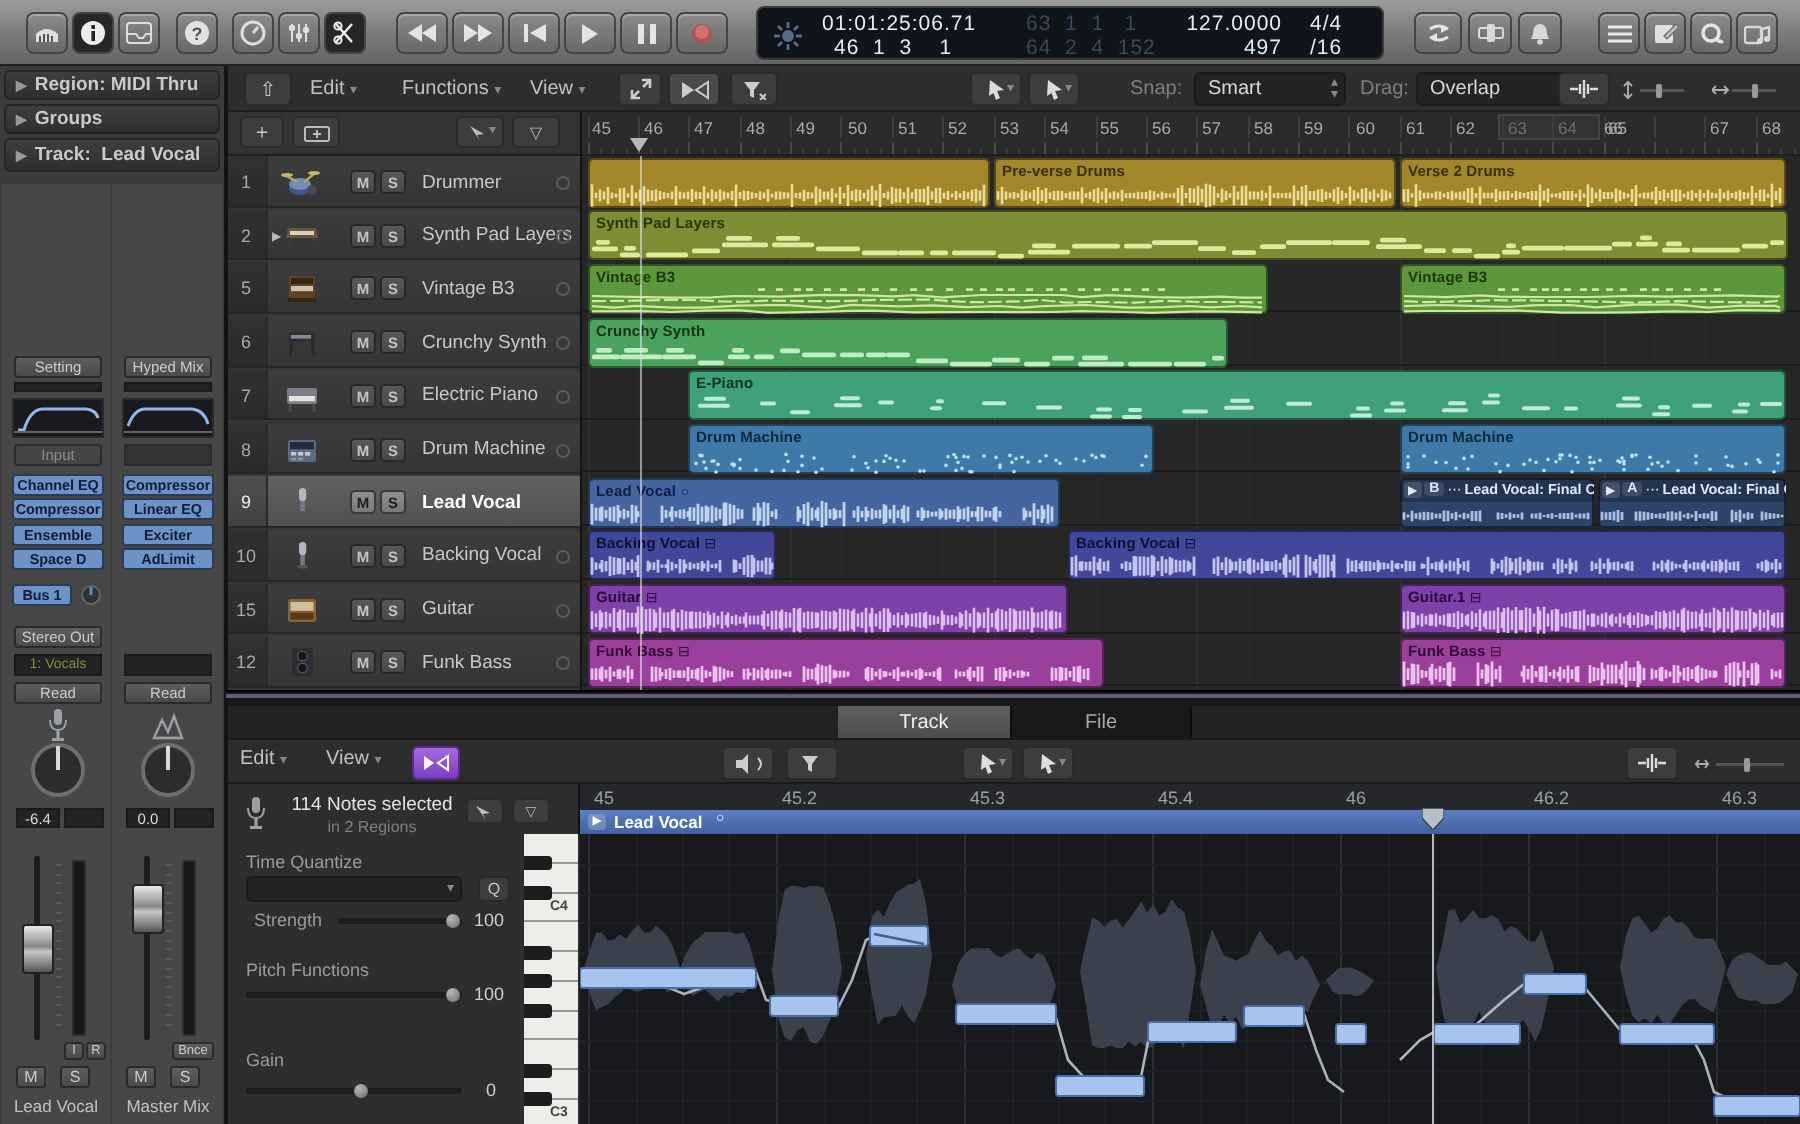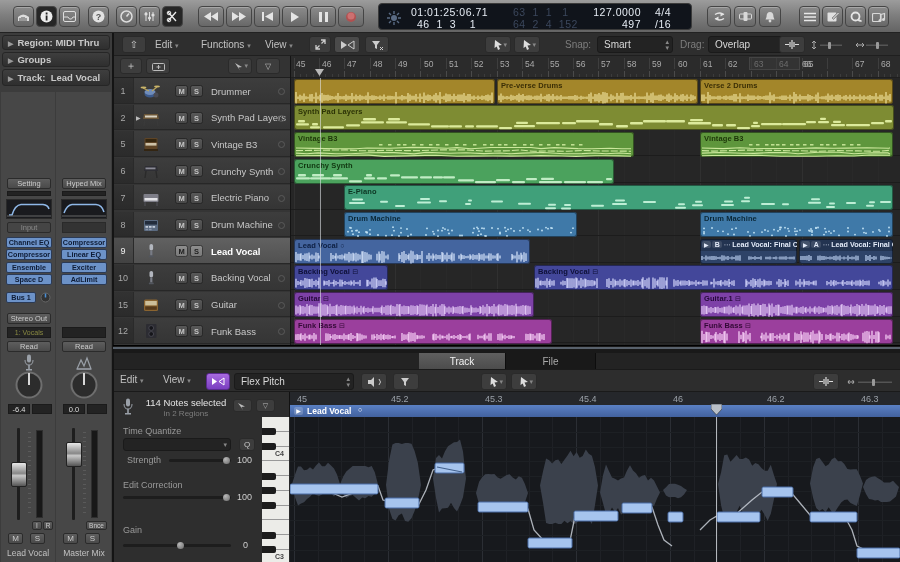--- a/index.html
+++ b/index.html
@@ -1177,21 +1177,20 @@
 
 <div id="edmenu">
   <div class="mtext" style="left:7px;top:4px">Edit <span style="font-size:7px;color:#888">▾</span></div>
   <div class="mtext" style="left:50px;top:4px">View <span style="font-size:7px;color:#888">▾</span></div>
   <div class="mbtn" style="left:93px;top:3px;width:24px;background:linear-gradient(#a86ae0,#7a3fc0);border-color:#5a2a90">
         <svg width="14" height="9">
           <path d="M1 1 L6 4.5 L1 8 Z" fill="#fff"></path>
           <path d="M13 1 L8 4.5 L13 8 Z" fill="none" stroke="#fff"></path>
         </svg>
       </div>
-  <div class="dd" style="left:121px;top:3px;width:120px">Flex Pitch<span class="ddc">▴<br>▾</span></div>
   <div class="mbtn" style="left:248px;top:3px;width:26px">
         <svg width="14" height="10">
           <path d="M1 3 v4 h3 l3 3 V0 L4 3 Z" fill="#ccc"></path>
           <path d="M12 2 q3 3 0 6" stroke="#ccc" fill="none"></path>
         </svg>
       </div>
   <div class="mbtn" style="left:280px;top:3px;width:26px">
         <svg width="12" height="10">
           <path d="M1 1 h8 l-3 4 v4 l-2 -1 v-3 Z" fill="#ccc"></path>
         </svg>
@@ -1241,21 +1240,21 @@
       </div>
   <div class="lbl" style="left:10px;top:34px">Time Quantize</div>
   <div class="dd" style="left:10px;top:46px;width:108px;height:13px">
         <span class="ddc">▾</span>
       </div>
   <div class="mbtn" style="left:126px;top:46px;width:16px;height:13px;font-size:8px">Q</div>
   <div class="lbl" style="left:14px;top:63px">Strength</div>
   <div class="slider" style="left:56px;top:67px;width:62px"></div>
   <div class="sknob" style="left:110px;top:65px"></div>
   <div class="lbl" style="left:124px;top:63px;color:#cfcfcf">100</div>
-  <div class="lbl" style="left:10px;top:88px">Edit Correction</div>
+  <div class="lbl" style="left:10px;top:88px">Pitch Functions</div>
   <div class="slider" style="left:10px;top:104px;width:108px"></div>
   <div class="sknob" style="left:110px;top:102px"></div>
   <div class="lbl" style="left:124px;top:100px;color:#cfcfcf">100</div>
   <div class="lbl" style="left:10px;top:133px">Gain</div>
   <div class="slider" style="left:10px;top:152px;width:108px"></div>
   <div class="sknob" style="left:64px;top:150px"></div>
   <div class="lbl" style="left:130px;top:148px;color:#cfcfcf">0</div>
 </div>
 
 <div id="edruler">

